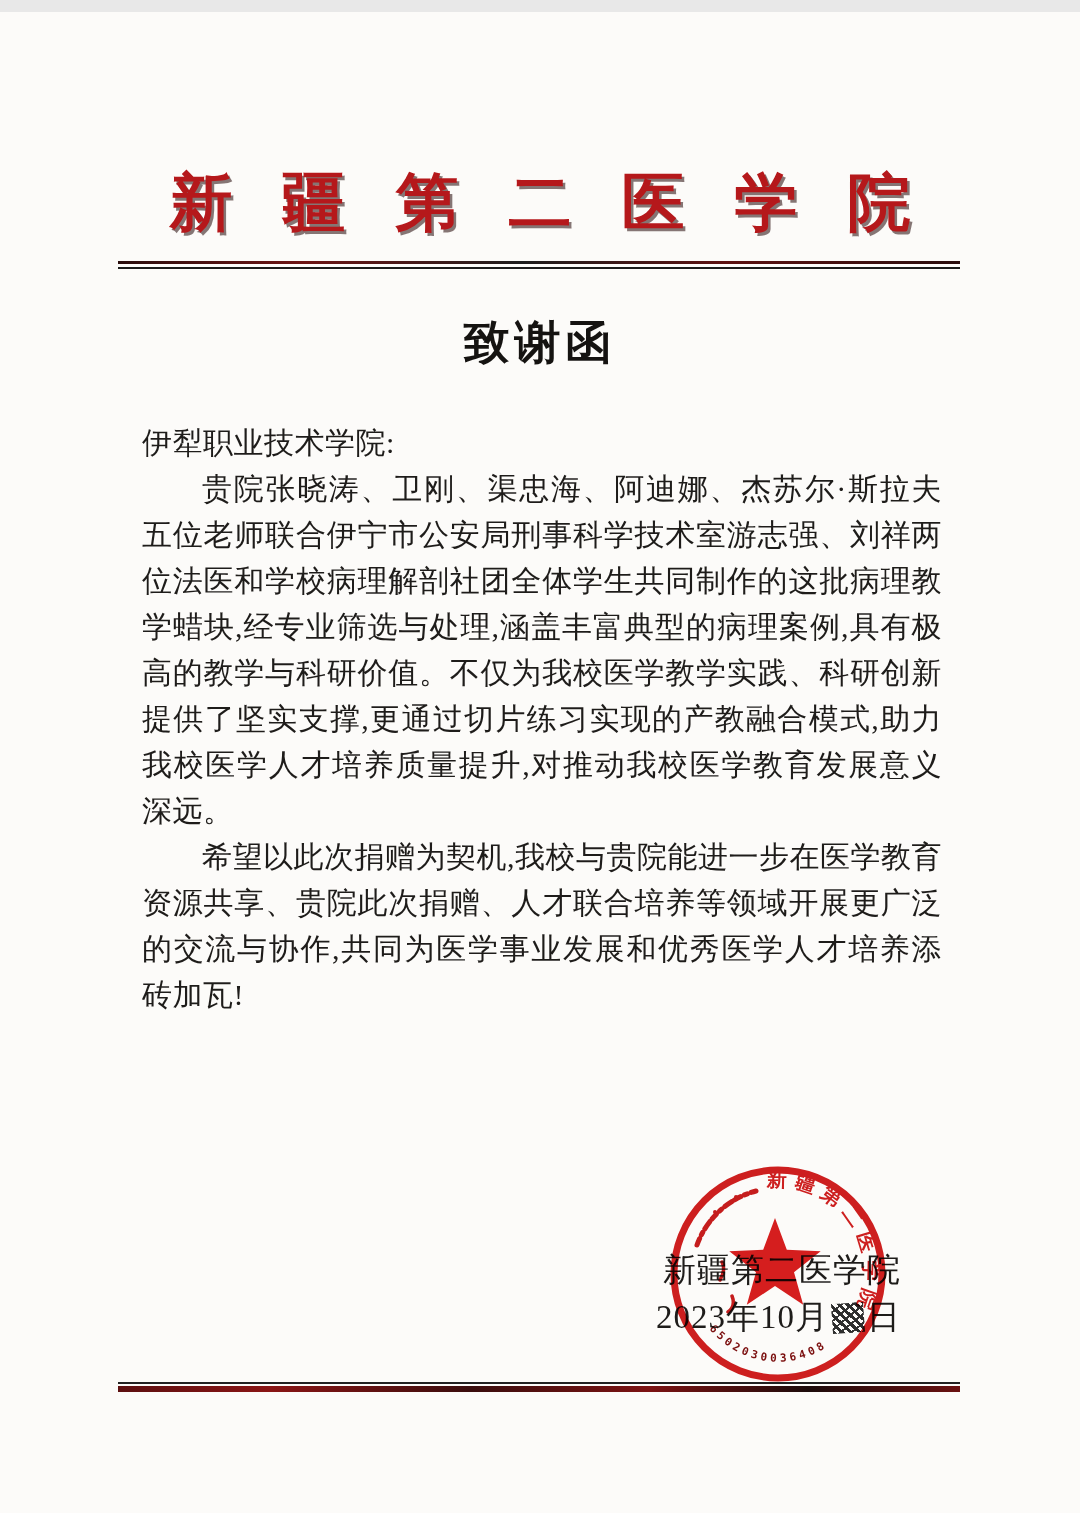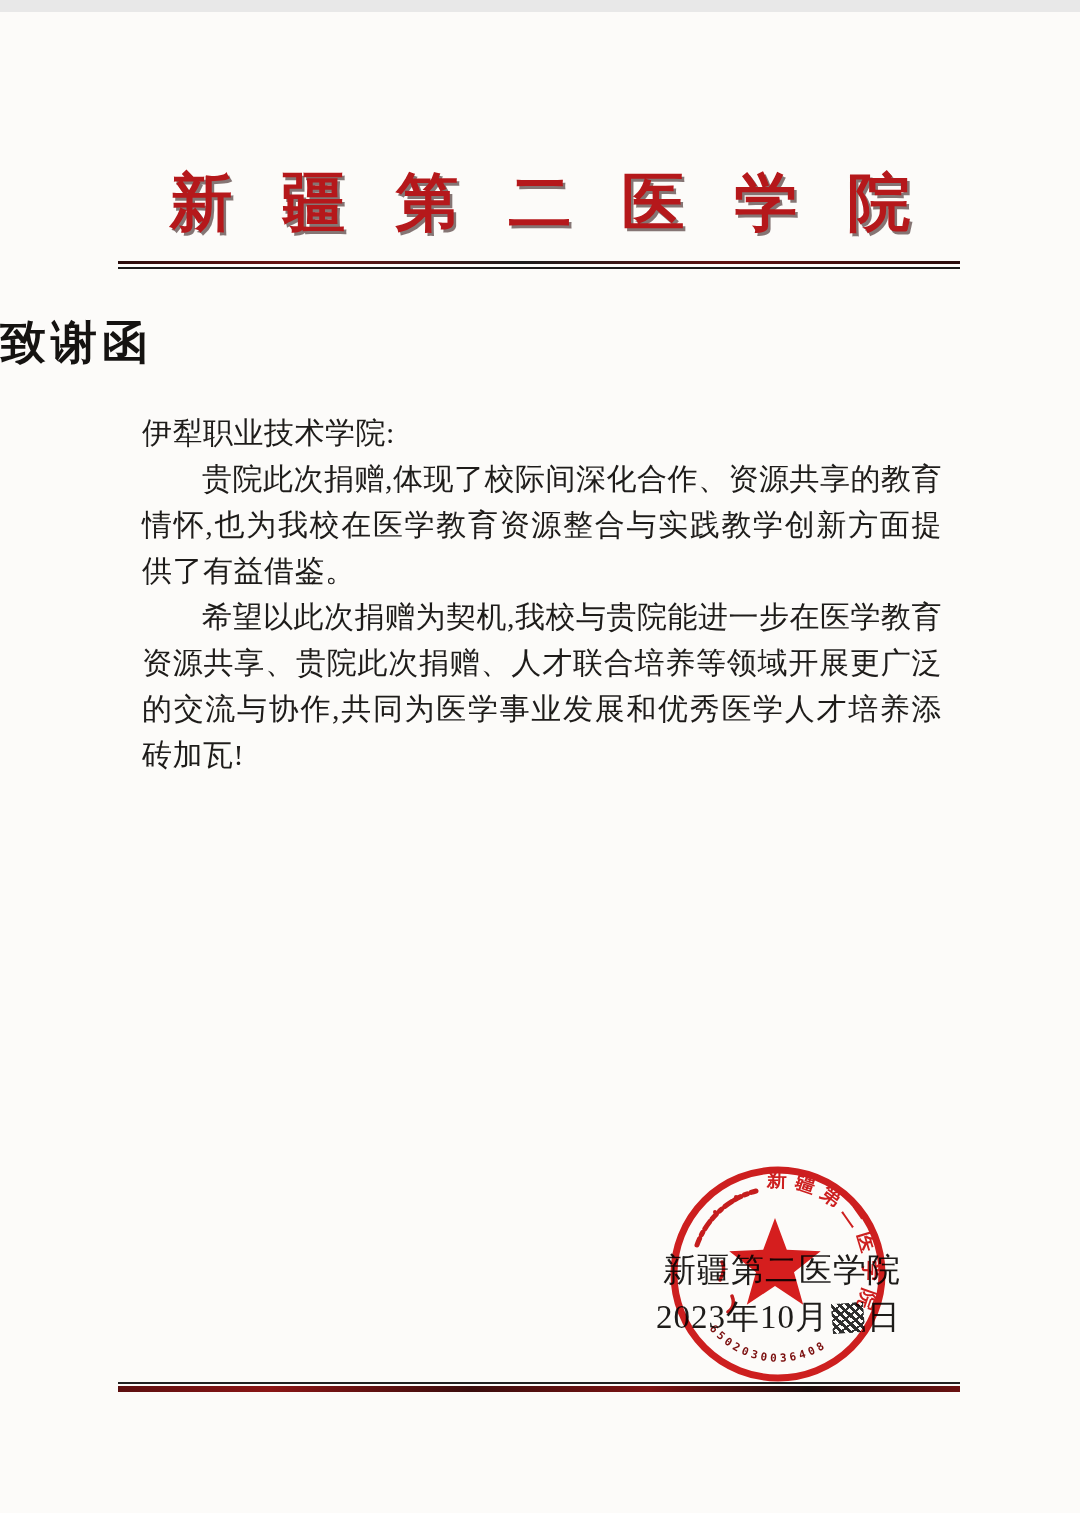--- a/index.html
+++ b/index.html
@@ -23,26 +23,27 @@
     box-sizing:border-box;
     text-shadow:2.5px 2.5px 0 rgba(35,8,8,.55);
     white-space:nowrap;
   }
   .header-rule{position:absolute;left:118px;top:249px;width:842px;}
   .header-rule .r1{height:3px;background:linear-gradient(90deg,#2a0d0d,#6e1414 22%,#1d1d1d 48%,#5d1111 72%,#2a0d0d);}
   .header-rule .r2{height:2px;background:#1b1b1b;margin-top:3px;}
   
   .doc-title{
     position:absolute;left:0;top:300px;width:100%;
+    text-align:center;
     font-size:46px;font-weight:bold;letter-spacing:5px;
     color:#151311;
   }
   
   .body-text{
-    position:absolute;left:142px;top:398px;width:800px;
+    position:absolute;left:142px;top:408px;width:800px;
     font-size:30px;line-height:46px;letter-spacing:.5px;
     text-align:justify;text-align-last:left;
   }
   .body-text p{margin:0;}
   .body-text p.indent{text-indent:2em;}
   
   .sig-name{
     position:absolute;left:663px;top:1236px;
     font-size:33px;letter-spacing:1px;white-space:nowrap;
   }
@@ -79,21 +80,21 @@
 
   <div class="header-rule">
     <div class="r1"></div>
       <div class="r2"></div>
   </div>
 
   <div class="doc-title">致谢函</div>
 
   <div class="body-text">
     <p>伊犁职业技术学院:</p>
-    <p class="indent">贵院此次捐赠,体现了校际间深化合作、资源共享的教育情怀,也为我校在医学教育资源整合与实践教学创新方面提供了有益借鉴。</p>
+    <p class="indent">贵院张晓涛、卫刚、渠忠海、阿迪娜、杰苏尔·斯拉夫五位老师联合伊宁市公安局刑事科学技术室游志强、刘祥两位法医和学校病理解剖社团全体学生共同制作的这批病理教学蜡块,经专业筛选与处理,涵盖丰富典型的病理案例,具有极高的教学与科研价值。不仅为我校医学教学实践、科研创新提供了坚实支撑,更通过切片练习实现的产教融合模式,助力我校医学人才培养质量提升,对推动我校医学教育发展意义深远。</p>
     <p class="indent">希望以此次捐赠为契机,我校与贵院能进一步在医学教育资源共享、贵院此次捐赠、人才联合培养等领域开展更广泛的交流与协作,共同为医学事业发展和优秀医学人才培养添砖加瓦!</p>
   </div>
 
   <div class="sig-name">新疆第二医学院</div>
 
   <div class="date-line">
     <span>2023年10月</span>
     <span class="smudge"></span>
     <span>日</span>
   </div>

